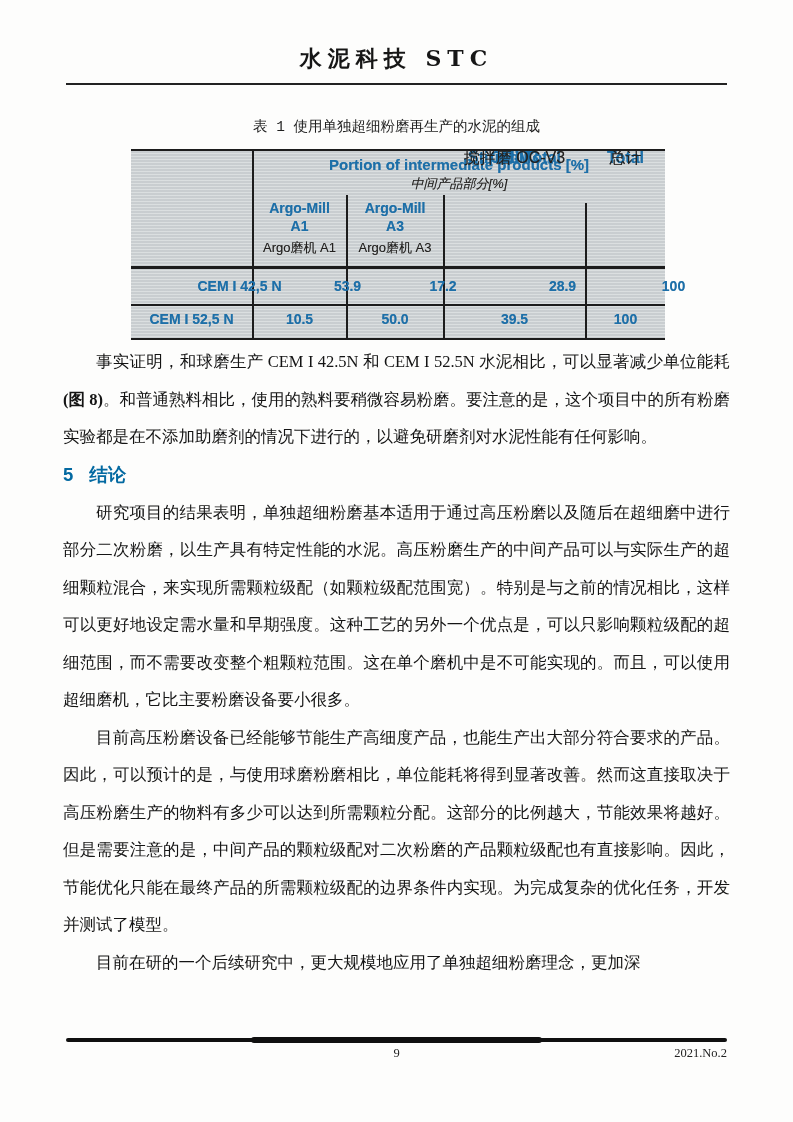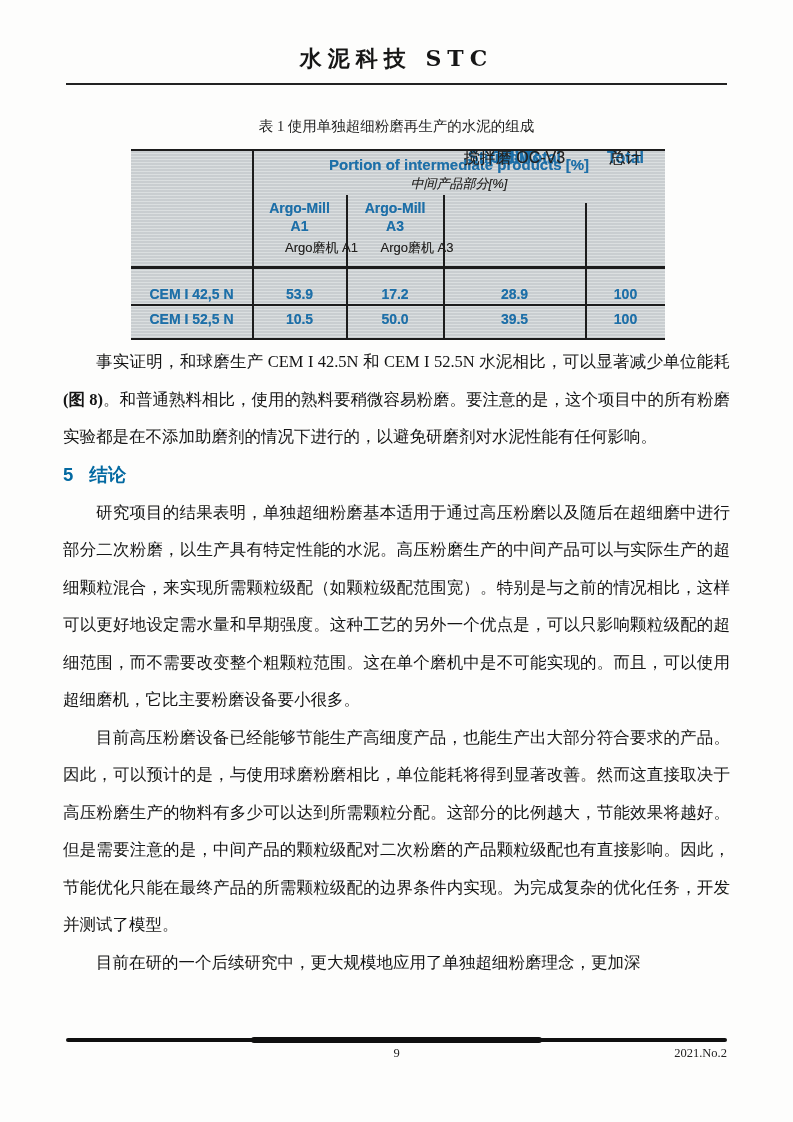--- a/index.html
+++ b/index.html
@@ -21,21 +21,21 @@
     color:#161616;
   }
   .head-rule{
     position:absolute;top:83px;left:66px;width:661px;height:2px;
     background:#222;
   }
   
   .table-caption{
     position:absolute;top:117px;left:0;width:100%;
     text-align:center;
-    font-family:Liberation Serif, serif;
+    font-family:Liberation Mono, monospace;
     font-size:14.5px;color:#1f1f1f;
   }
   
   .scan-table{
     position:absolute;top:149px;left:131px;width:534px;height:191px;
     background-color:#cdd3d4;
     background-image:repeating-linear-gradient(0deg,
       rgba(255,255,255,0.28) 0px, rgba(255,255,255,0.28) 1px,
       rgba(176,172,184,0.14) 1px, rgba(176,172,184,0.14) 3px);
     font-family:"Liberation Sans", sans-serif;
@@ -59,23 +59,23 @@
   }
   .tcell{position:absolute;text-align:center;line-height:18px;}
   .span-en{top:7px;left:122px;width:412px;font-size:15px;}
   .span-zh{top:26px;left:122px;width:412px;font-size:13px;font-style:italic;}
   .c2{left:122px;width:93px;}
   .c3{left:216px;width:96px;}
   .c4{left:313px;width:141px;}
   .c5{left:455px;width:79px;}
   .h-l1{top:50px;font-size:14px;}
   .h-l2{top:68px;font-size:14px;}
-  .h-zh{top:90px;font-size:13px;padding-left:22px;}
+  .h-zh{top:90px;font-size:13px;}
   .rowlab{left:0;width:121px;font-size:14px;}
-  .r1{top:136px;}
+  .r1{top:128px;padding-left:48px;}
   .r2{top:161px;}
   .val{font-size:14px;}
   
   .body-text{
     position:absolute;top:343px;left:63px;width:667px;
     font-size:16.5px;line-height:37.5px;
     text-align:justify;
     color:#141414;
   }
   .body-text p{margin:0;text-indent:2em;}

